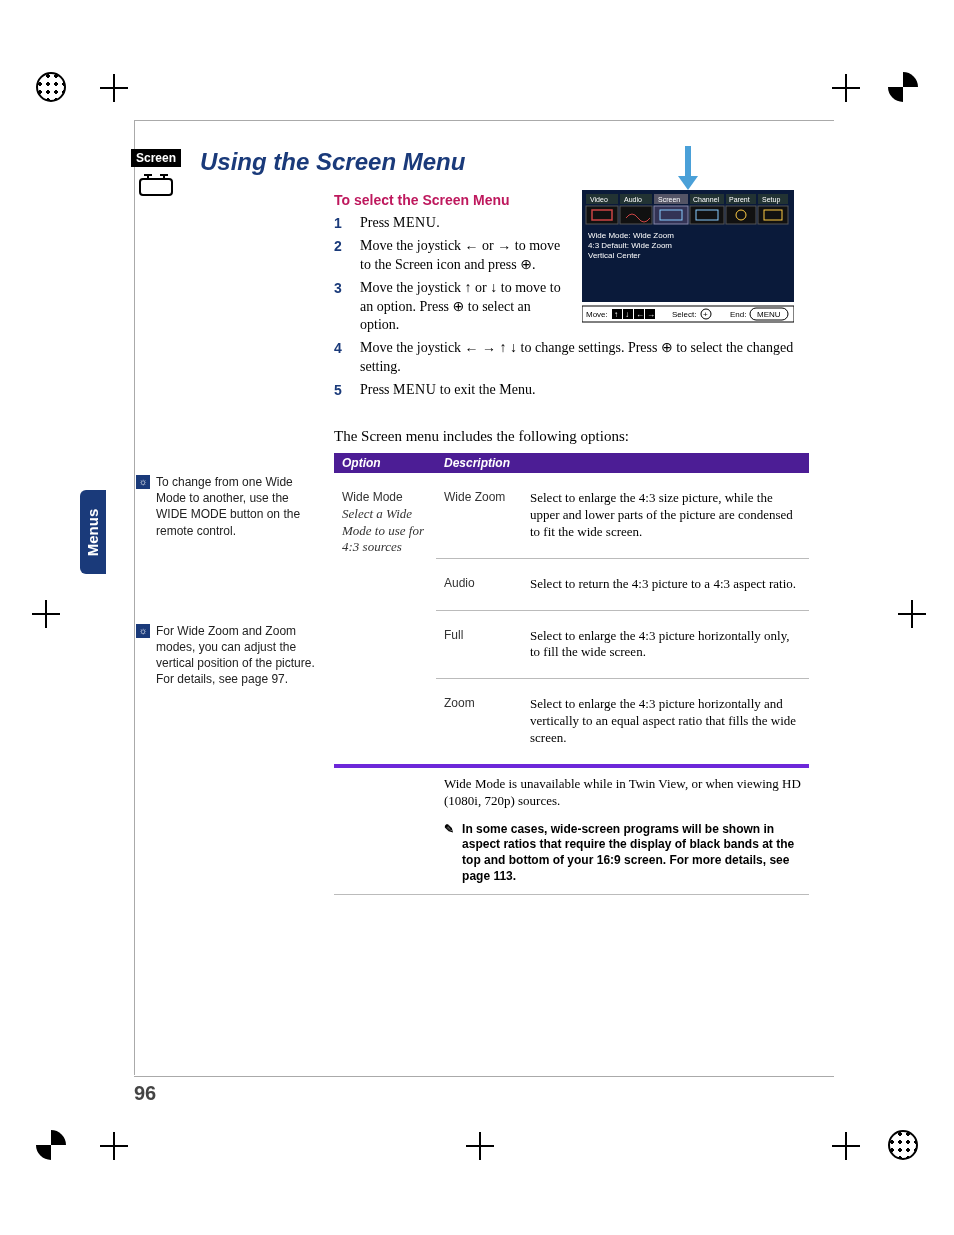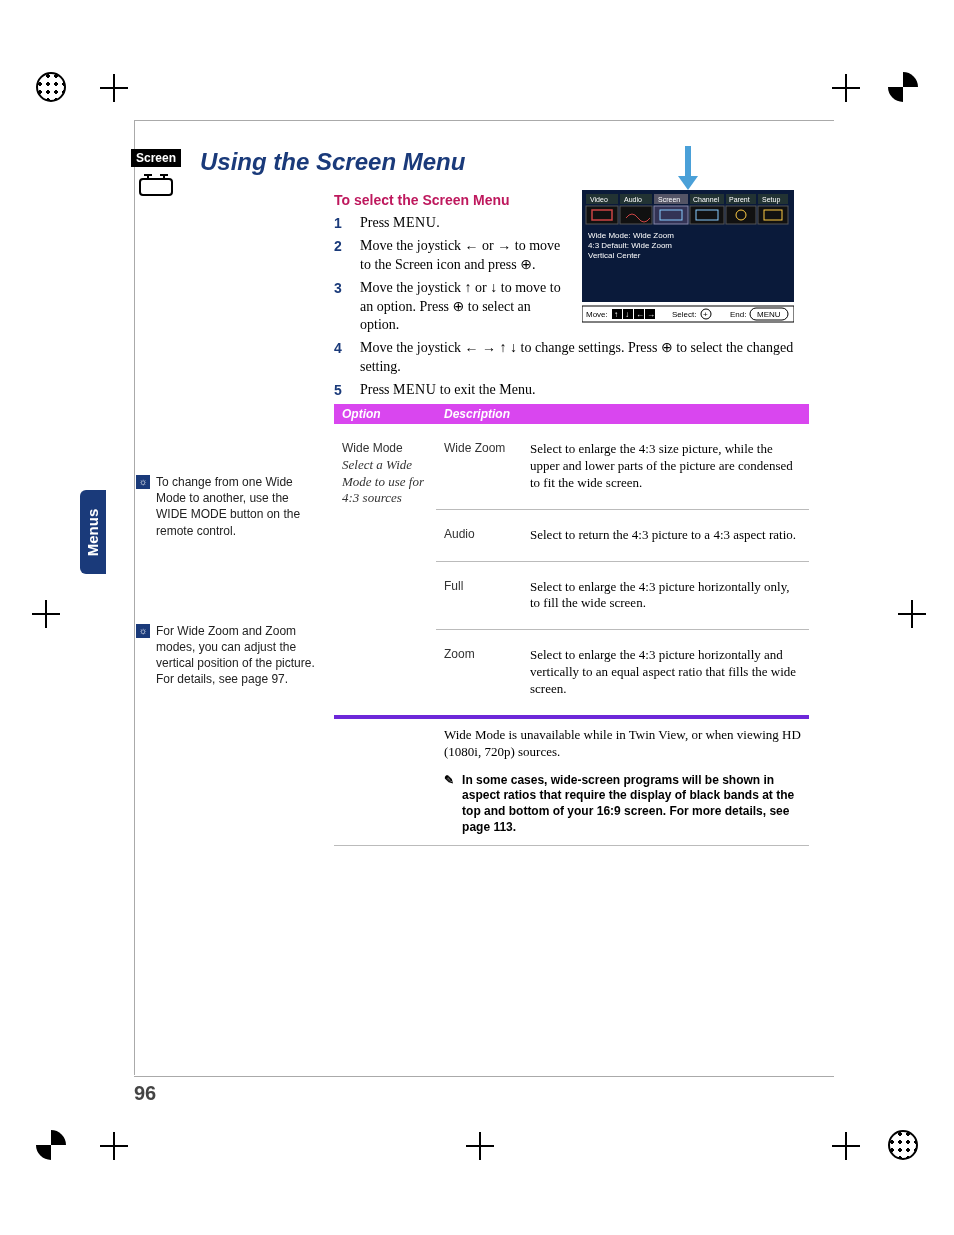--- a/index.html
+++ b/index.html
@@ -115,21 +115,21 @@
   .intro-line {
     font-size: 15px;
     margin: 28px 0 8px 0;
   }
   .opt-table {
     width: 475px;
     border-collapse: collapse;
     font-size: 13px;
   }
   .opt-table thead th {
-    background: #d946ef;
+    background: #4c1d95;
     color: #fff;
     font-family: Arial, sans-serif;
     font-style: italic;
     font-weight: bold;
     font-size: 12px;
     text-align: left;
     padding: 3px 8px;
   }
   .opt-table td {
     padding: 17px 8px;
@@ -350,20 +350,21 @@
   </div>
   <div class="step">
     <span class="num">4</span>
     <span class="txt">Move the joystick ← → ↑ ↓ to change settings. Press ⊕ to select the changed setting.</span>
   </div>
   <div class="step">
     <span class="num">5</span>
     <span class="txt"><span>Press </span><span class="smallcaps">MENU</span><span> to exit the Menu.</span></span>
   </div>
 
+  <div class="intro-line">The Screen menu includes the following options:</div>
 
   <table class="opt-table">
     <thead>
       <tr>
         <th style="width:102px">Option</th>
         <th colspan="2">Description</th>
       </tr>
     </thead>
     <tbody>
       <tr>

